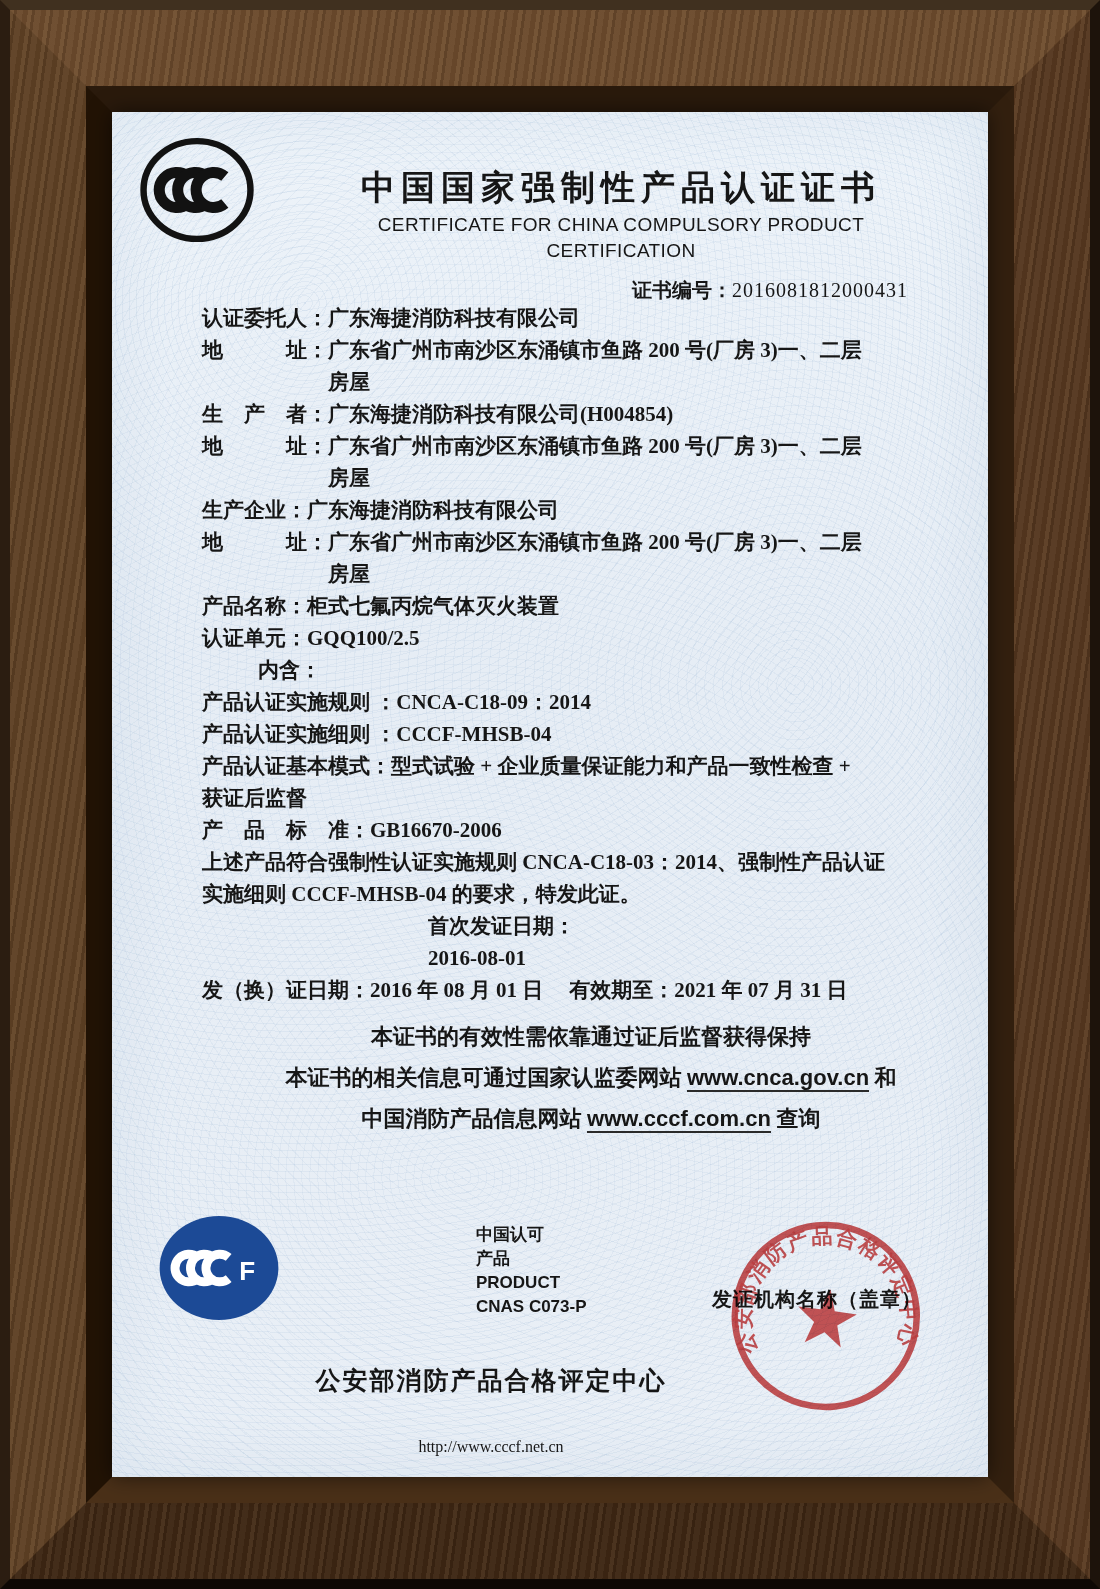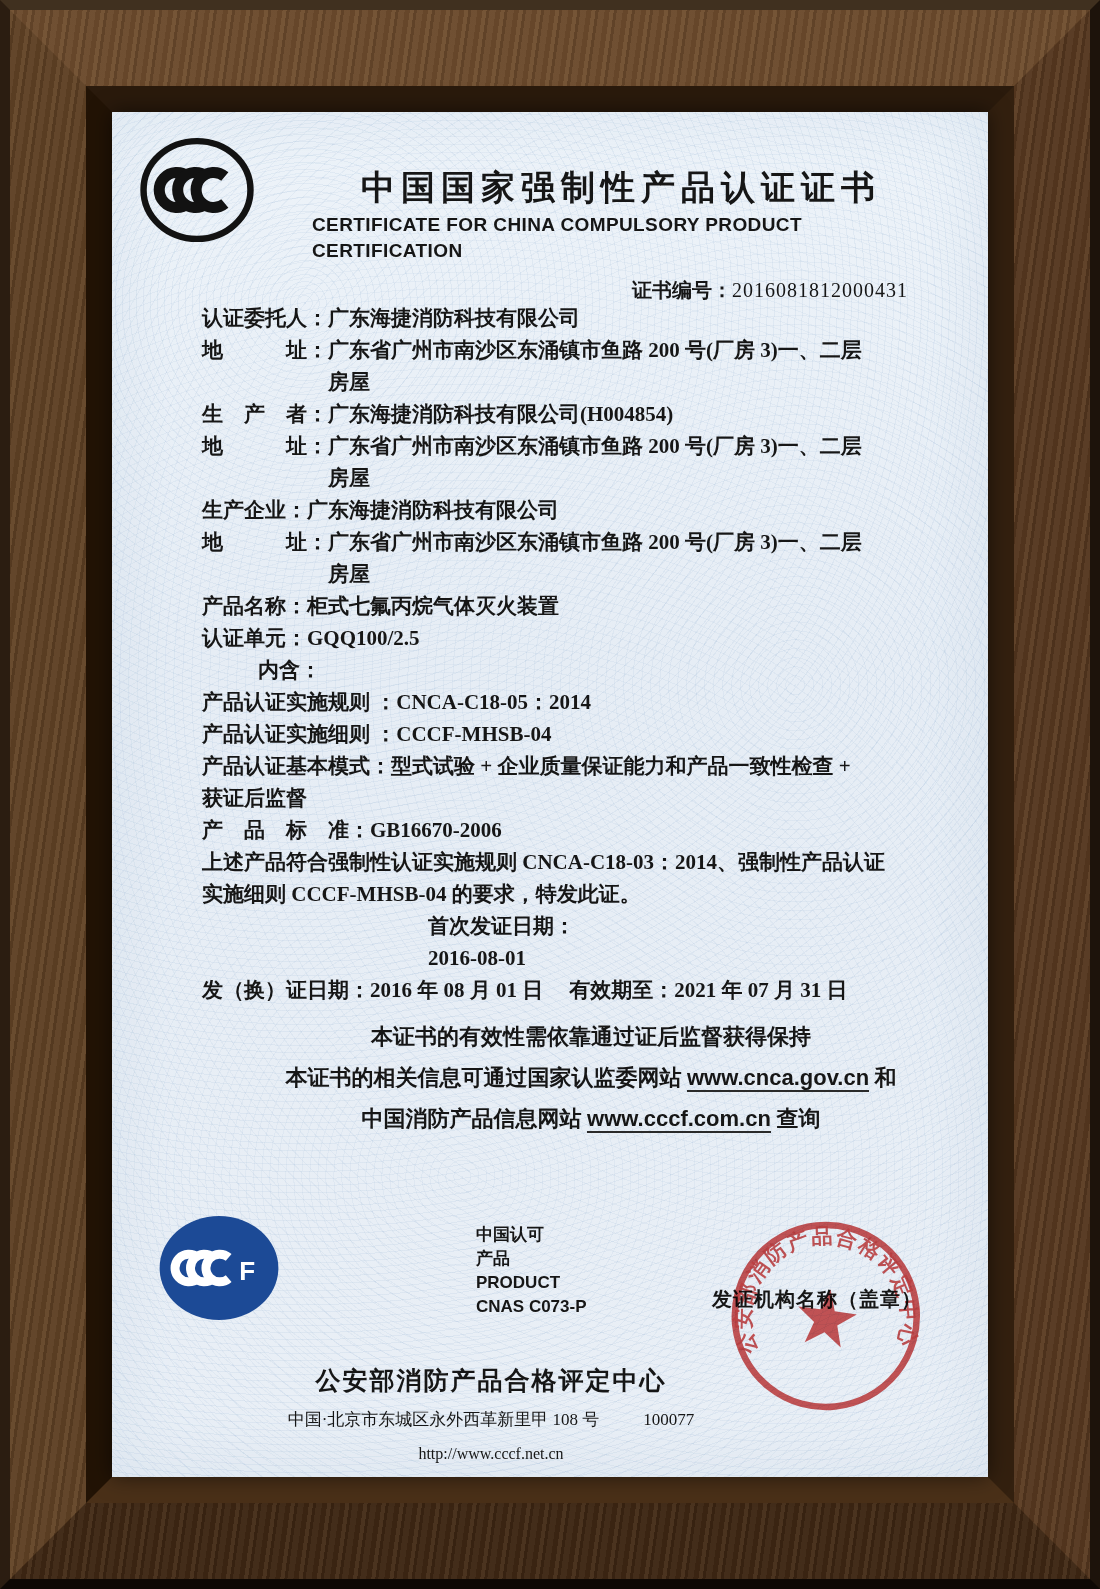--- a/index.html
+++ b/index.html
@@ -29,22 +29,22 @@
       repeating-radial-gradient(circle at 78% 42%, rgba(140,172,206,.11) 0 1px, transparent 1px 9px),
       repeating-radial-gradient(circle at 40% 78%, rgba(140,172,206,.10) 0 1px, transparent 1px 8px),
       linear-gradient(180deg,#edf3f9 0%,#e6edf5 40%,#e9eff6 100%);
     box-shadow:0 0 20px rgba(0,0,0,.55), inset 0 0 70px rgba(150,175,205,.18);
     padding:12px 58px 0 90px;box-sizing:border-box;
     position:absolute;
   }
   .ccc-top{position:absolute;left:26px;top:22px;}
   .title{margin:44px 0 0 110px;text-align:center;font-size:34px;font-weight:bold;
          letter-spacing:6px;line-height:40px;}
-  .subtitle{margin:4px 0 0 110px;text-align:left;font-size:19px;line-height:26px;
-         font-family:"Liberation Sans","DejaVu Sans",sans-serif;font-weight:bold;letter-spacing:.4px;}
+  .subtitle{margin:4px 0 0 110px;text-align:center;font-size:19px;line-height:26px;
+         font-family:"Liberation Sans","DejaVu Sans",sans-serif;font-weight:normal;letter-spacing:.4px;}
   .certno{margin-top:14px;padding-left:430px;font-size:20px;line-height:24px;}
   .certno .lab{font-weight:bold;}
   .certno .num{letter-spacing:1px;}
   
   .rows{font-size:21px;font-weight:bold;}
   .row{display:flex;line-height:32px;}
   .row .lab{flex:0 0 auto;white-space:pre;}
   .row .val{white-space:pre-line;}
   .row-flow{display:block;line-height:32px;}
   .row-flow .val{white-space:pre-line;}
@@ -58,21 +58,21 @@
   .uline{border-bottom:2px solid #2a2a2a;font-family:"Liberation Sans","DejaVu Sans",sans-serif;font-weight:bold;}
   
   .abs{position:absolute;}
   .acc-text{font-size:17px;line-height:24px;font-weight:bold;
             font-family:"Liberation Sans","DejaVu Sans",sans-serif;}
   .stamp-label{font-size:20px;font-weight:bold;letter-spacing:1px;z-index:1;}
   .stamp{mix-blend-mode:multiply;opacity:.92;transform:rotate(-6deg);z-index:2;}
   .issuer{left:0;right:118px;top:1252px;text-align:center;font-size:25px;font-weight:bold;letter-spacing:2px;}
   .addr{left:0;right:118px;top:1296px;text-align:center;font-size:17px;}
   .addr .pc{display:inline-block;margin-left:44px;}
-  .site{left:0;right:118px;top:1326px;text-align:center;font-size:16px;margin-top:7px;}
+  .site{left:0;right:118px;top:1326px;text-align:center;font-size:16px;}
 </style>
 </head>
 <body>
 
 <div class="f1"></div>
 <div class="f2"></div>
 <div class="grain"></div>
 <div class="f3"></div>
 
 <div class="paper">
@@ -127,21 +127,21 @@
     </div>
     <div class="row">
       <span class="lab">认证单元：</span>
         <span class="val">GQQ100/2.5</span>
     </div>
     <div class="row row-incl">
       <span class="lab">内含：</span>
     </div>
     <div class="row">
       <span class="lab">产品认证实施规则 ：</span>
-        <span class="val">CNCA-C18-05：2014</span>
+        <span class="val">CNCA-C18-09：2014</span>
     </div>
     <div class="row">
       <span class="lab">产品认证实施细则 ：</span>
         <span class="val">CCCF-MHSB-04</span>
     </div>
     <div class="row-flow">
       <span class="lab">产品认证基本模式：</span><span class="val">型式试验 + 企业质量保证能力和产品一致性检查 +
 获证后监督</span>
     </div>
     <div class="row">
@@ -198,18 +198,15 @@
       </defs>
       <circle cx="100" cy="100" r="91" fill="none" stroke="#c93434" stroke-width="6.5" opacity="0.9"></circle>
       <polygon points="0,-31 7.2,-9.9 29.5,-9.6 11.7,3.8 18.2,25.1 0,12.3 -18.2,25.1 -11.7,3.8 -29.5,-9.6 -7.2,-9.9" transform="translate(100,104) rotate(14)" fill="#c93434" opacity="0.9"></polygon>
       <text font-size="21" font-weight="bold" fill="#c93434" opacity="0.9" letter-spacing="2">
         <textPath href="#ringPath" startOffset="10">公安部消防产品合格评定中心</textPath>
       </text>
     </svg>
   </div>
 
   <div class="abs issuer">公安部消防产品合格评定中心</div>
-  <div class="abs addr">
-    <span>中国·北京市东城区永外西革新里甲 108 号</span><span class="pc">100077</span>
-  </div>
   <div class="abs site">http://www.cccf.net.cn</div>
 
 </div>
 
 </body></html>

